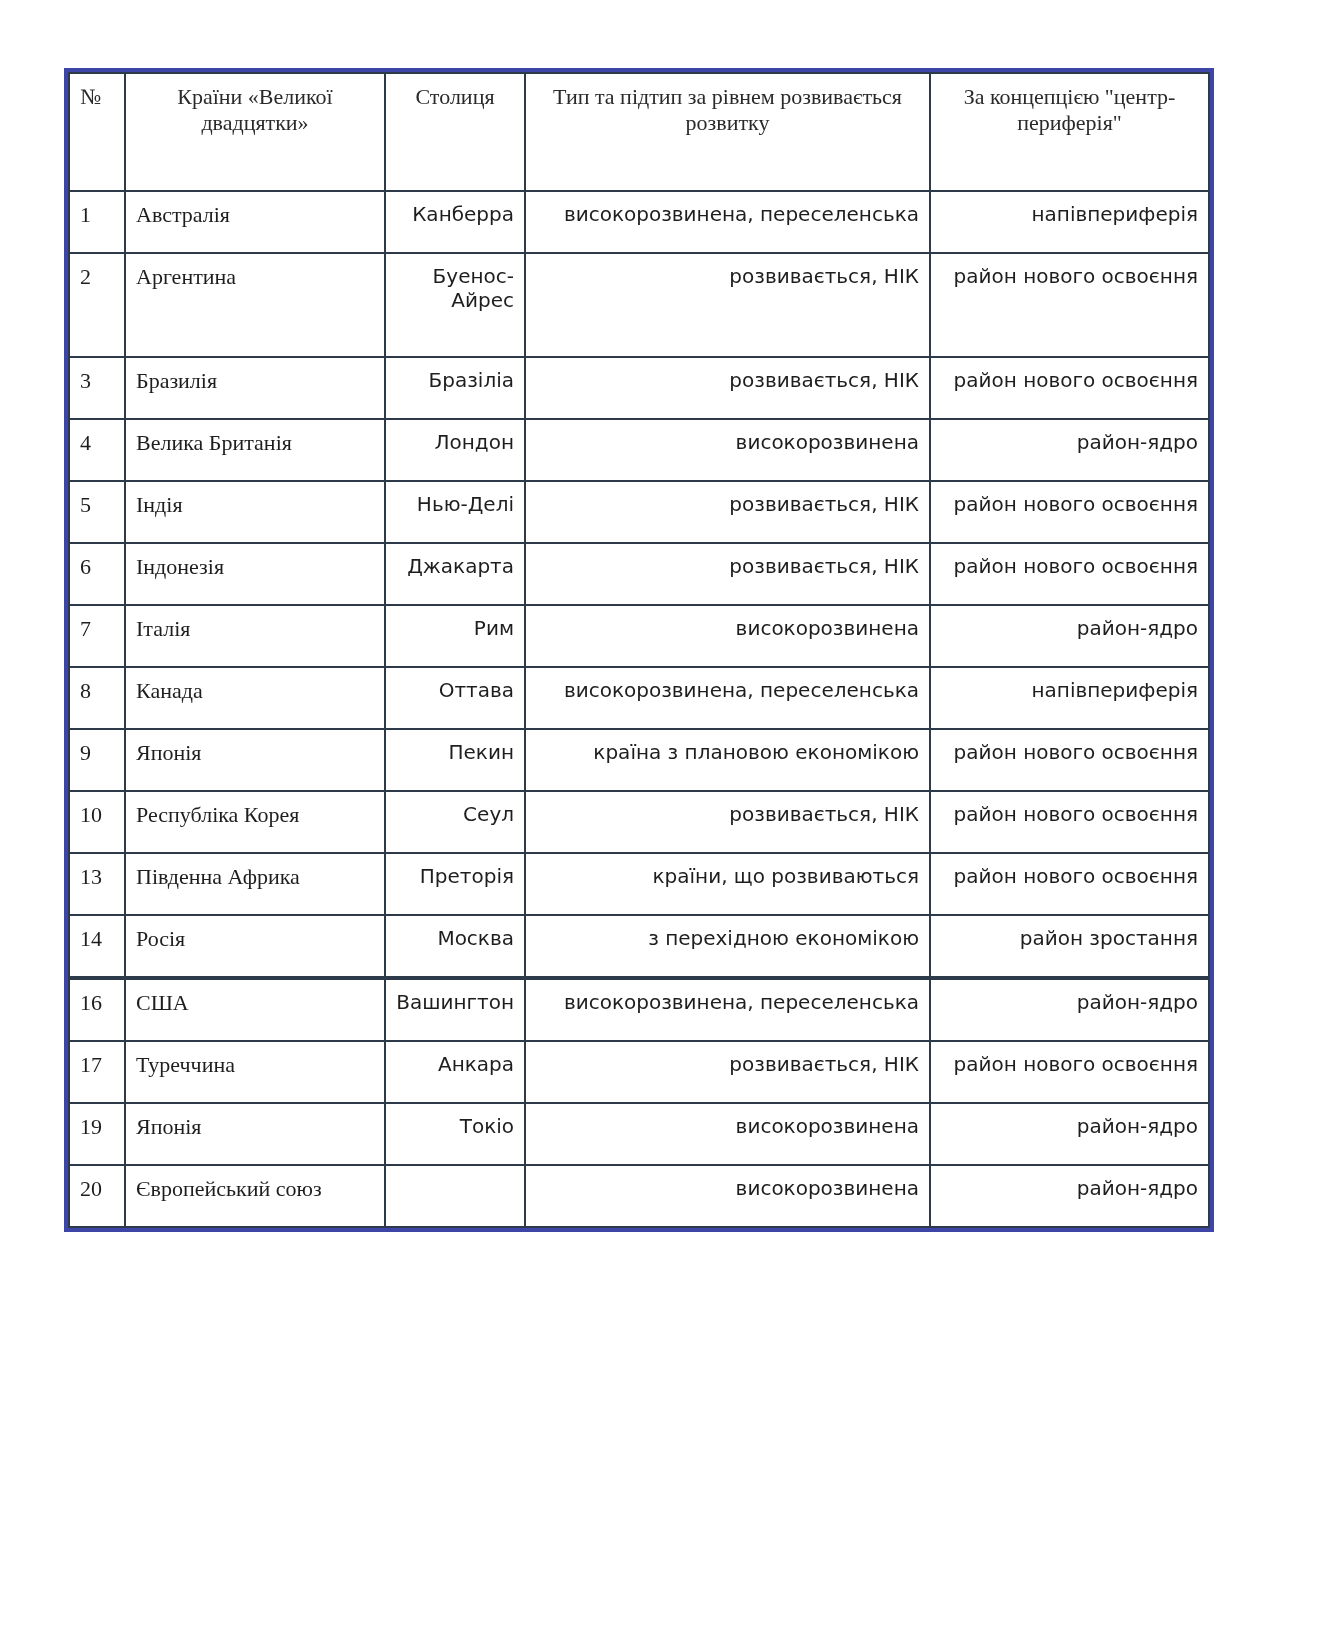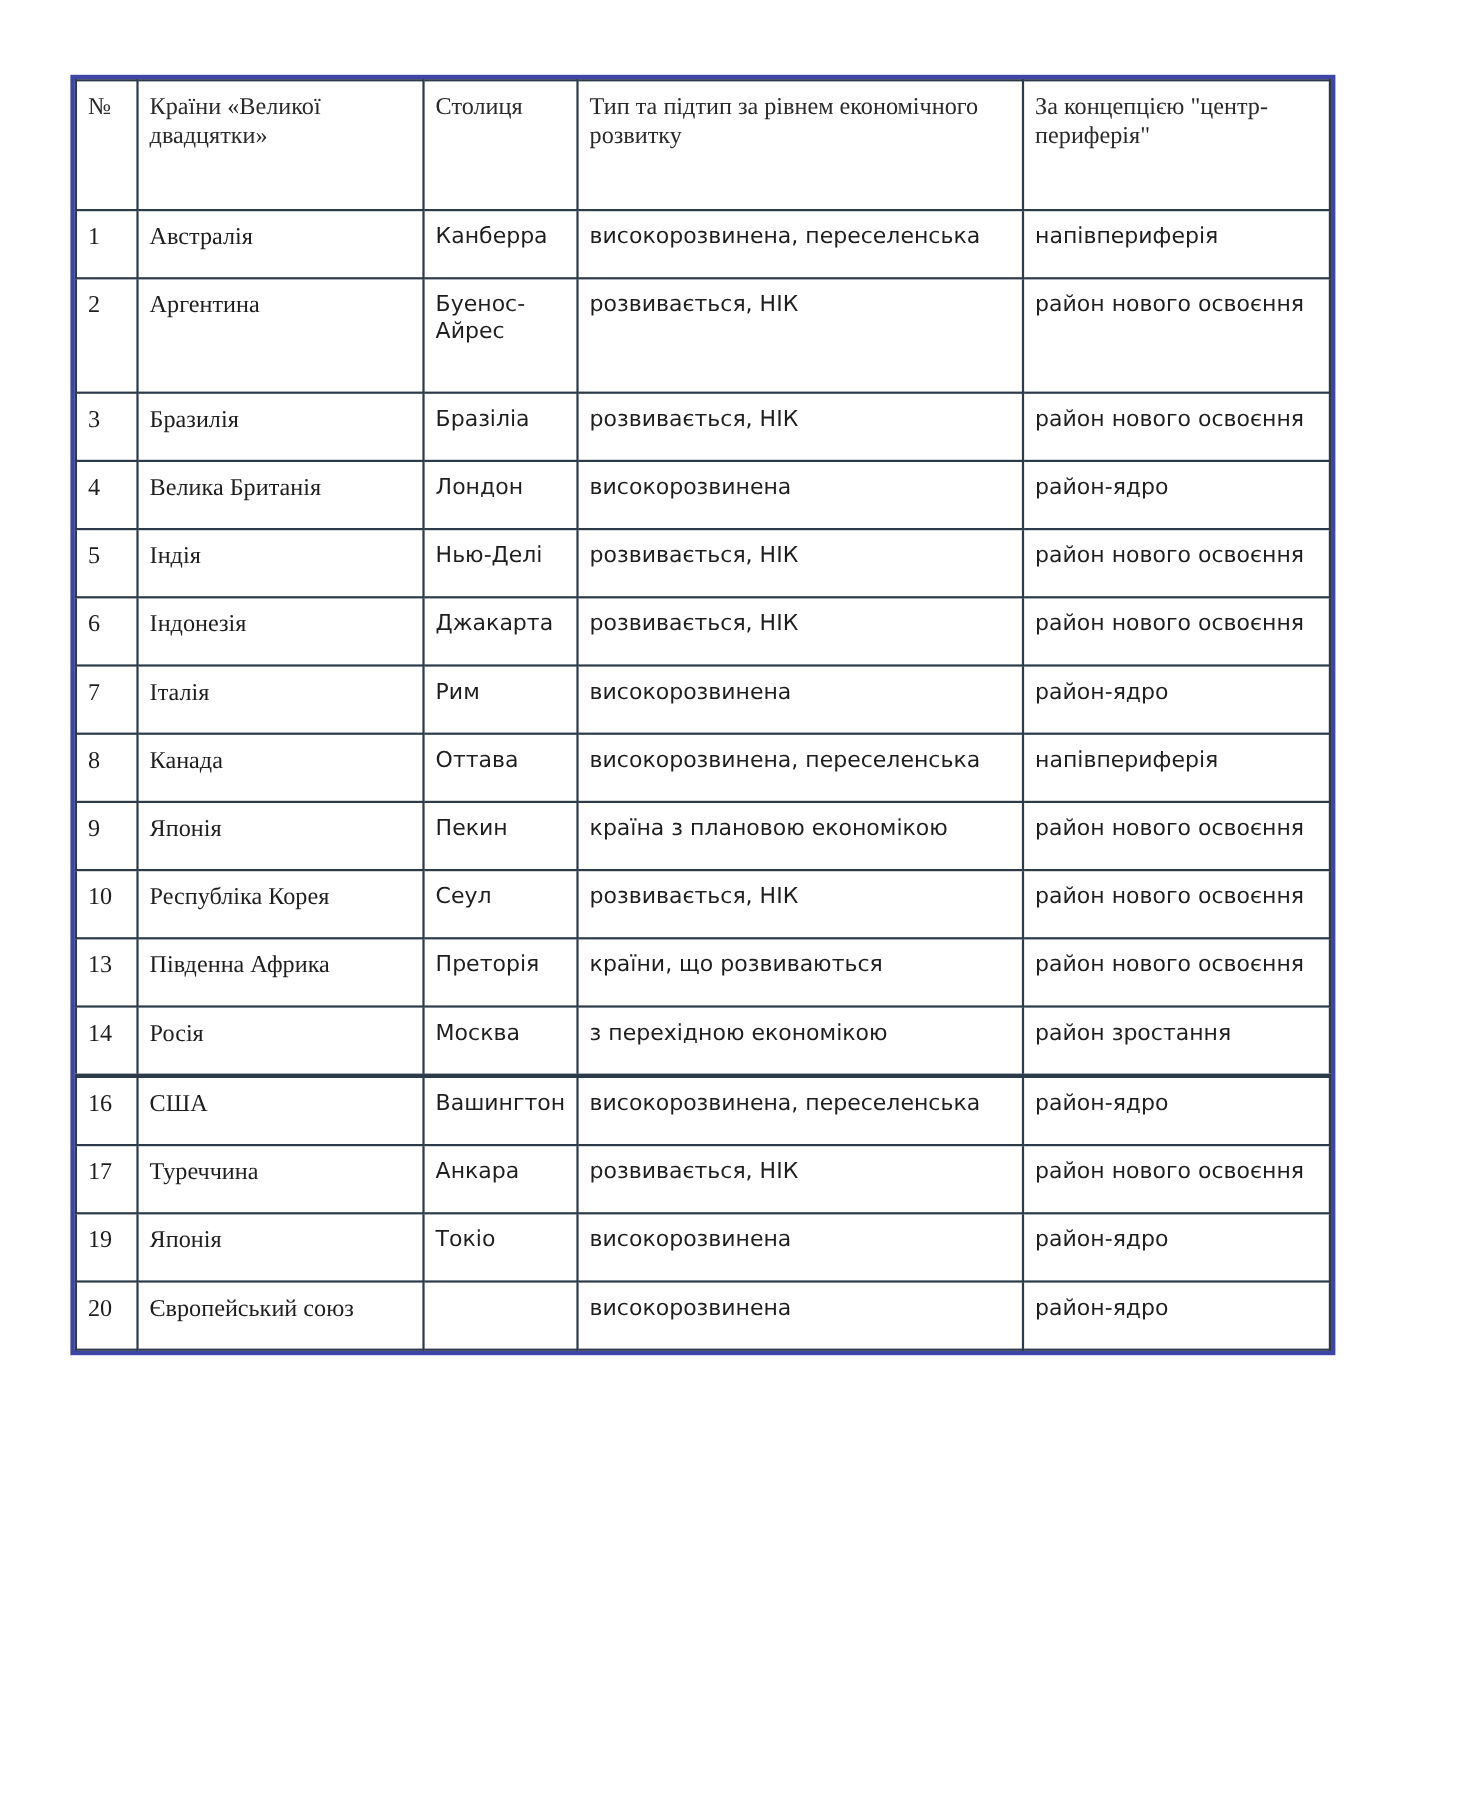--- a/index.html
+++ b/index.html
@@ -6,23 +6,23 @@
   body { width:1330px; height:1634px; position:relative; overflow:hidden; }
   .sheet {
     position:absolute; left:64px; top:68px; width:1150px;
     border:4px solid #3d46a6; box-sizing:border-box;
   }
   table { border-collapse:collapse; width:100%; table-layout:fixed; }
   td, th {
     border:2px solid #2c3a4a; vertical-align:top; padding:10px 10px 6px 10px;
     font-size:22px; color:#1e1e1e; text-align:left;
   }
-  th { font-family:"Liberation Serif", serif; font-weight:normal; text-align:left; color:#2a2a2a; }
+  th { font-family:"Liberation Serif", serif; font-weight:normal; text-align:center; color:#2a2a2a; }
   .num, .country { font-family:"Liberation Serif", serif; }
-  .capital, .type, .cp { font-family:"DejaVu Sans", sans-serif; font-size:20px; }
+  .capital, .type, .cp { font-family:"DejaVu Sans", sans-serif; font-size:20px;text-align:right; }
   tr.hdr th { height:100px; }
   tr.row td { height:44px; }
   tr.tall td { height:86px; }
   col.c1 { width:56px; } col.c2 { width:260px; } col.c3 { width:140px; } col.c4 { width:405px; } col.c5 { width:auto; }
   .break { border-top:4px solid #2c3a4a;margin-left:44px; }
 </style>
 </head>
 <body>
 
 <div class="sheet">
@@ -32,21 +32,21 @@
         <col class="c2">
         <col class="c3">
         <col class="c4">
         <col class="c5">
       </colgroup>
     <thead>
       <tr class="hdr">
         <th style="text-align:left">№</th>
         <th>Країни «Великої двадцятки»</th>
         <th>Столиця</th>
-        <th>Тип та підтип за рівнем економічного розвитку</th>
+        <th>Тип та підтип за рівнем розвивається розвитку</th>
         <th>За концепцією "центр-периферія"</th>
       </tr>
     </thead>
     <tbody id="tbody">
         <tr class="row">
           <td class="num">1</td>
           <td class="country">Австралія</td>
           <td class="capital">Канберра</td>
           <td class="type">високорозвинена, переселенська</td>
           <td class="cp">напівпериферія</td>

